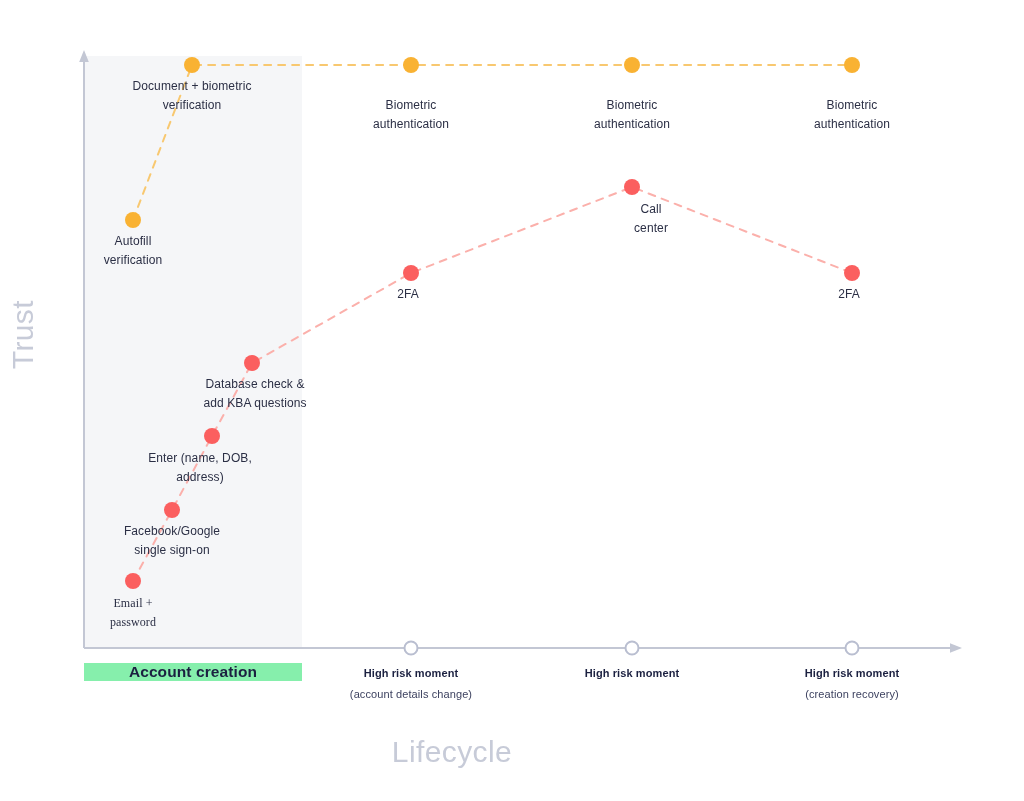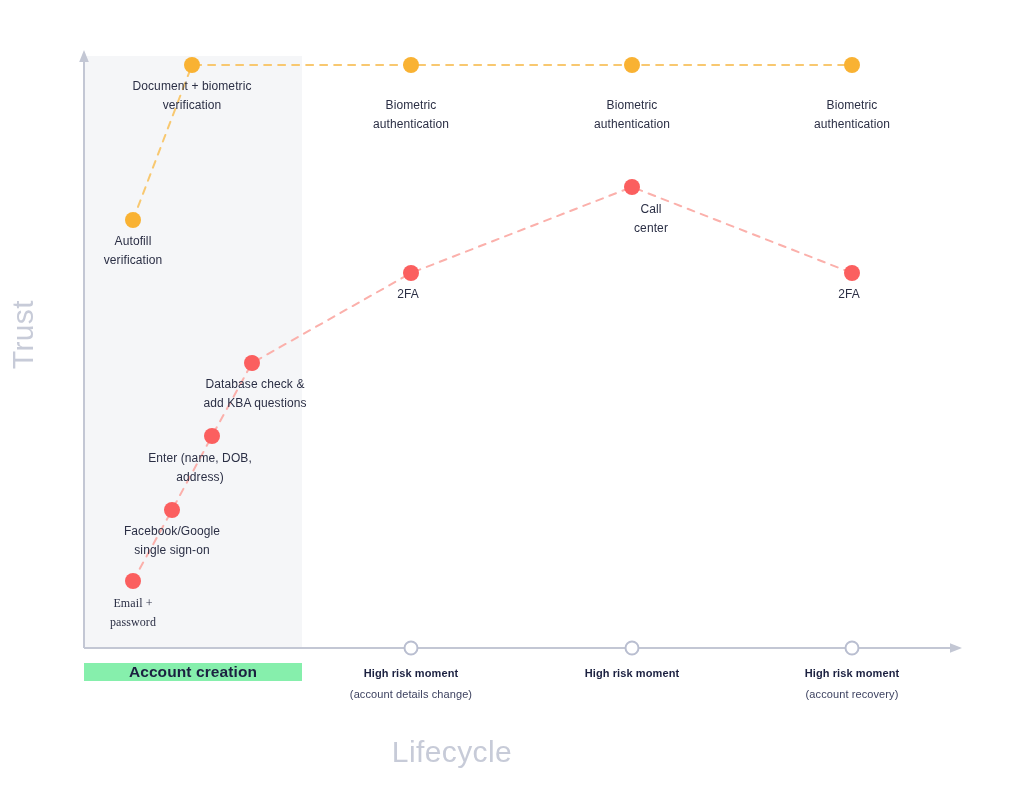--- a/index.html
+++ b/index.html
@@ -184,17 +184,17 @@
   <div id="x-tick-labels">
       <div class="tick-group" style="left: 411px;">
         <div class="tick-title">High risk moment</div>
         <div class="tick-sub">(account details change)</div>
       </div>
       <div class="tick-group" style="left: 632px;">
         <div class="tick-title">High risk moment</div>
       </div>
       <div class="tick-group" style="left: 852px;">
         <div class="tick-title">High risk moment</div>
-        <div class="tick-sub">(account recovery)</div>
+        <div class="tick-sub">(creation recovery)</div>
       </div>
     </div>
 
 </div>
 
 </body></html>

